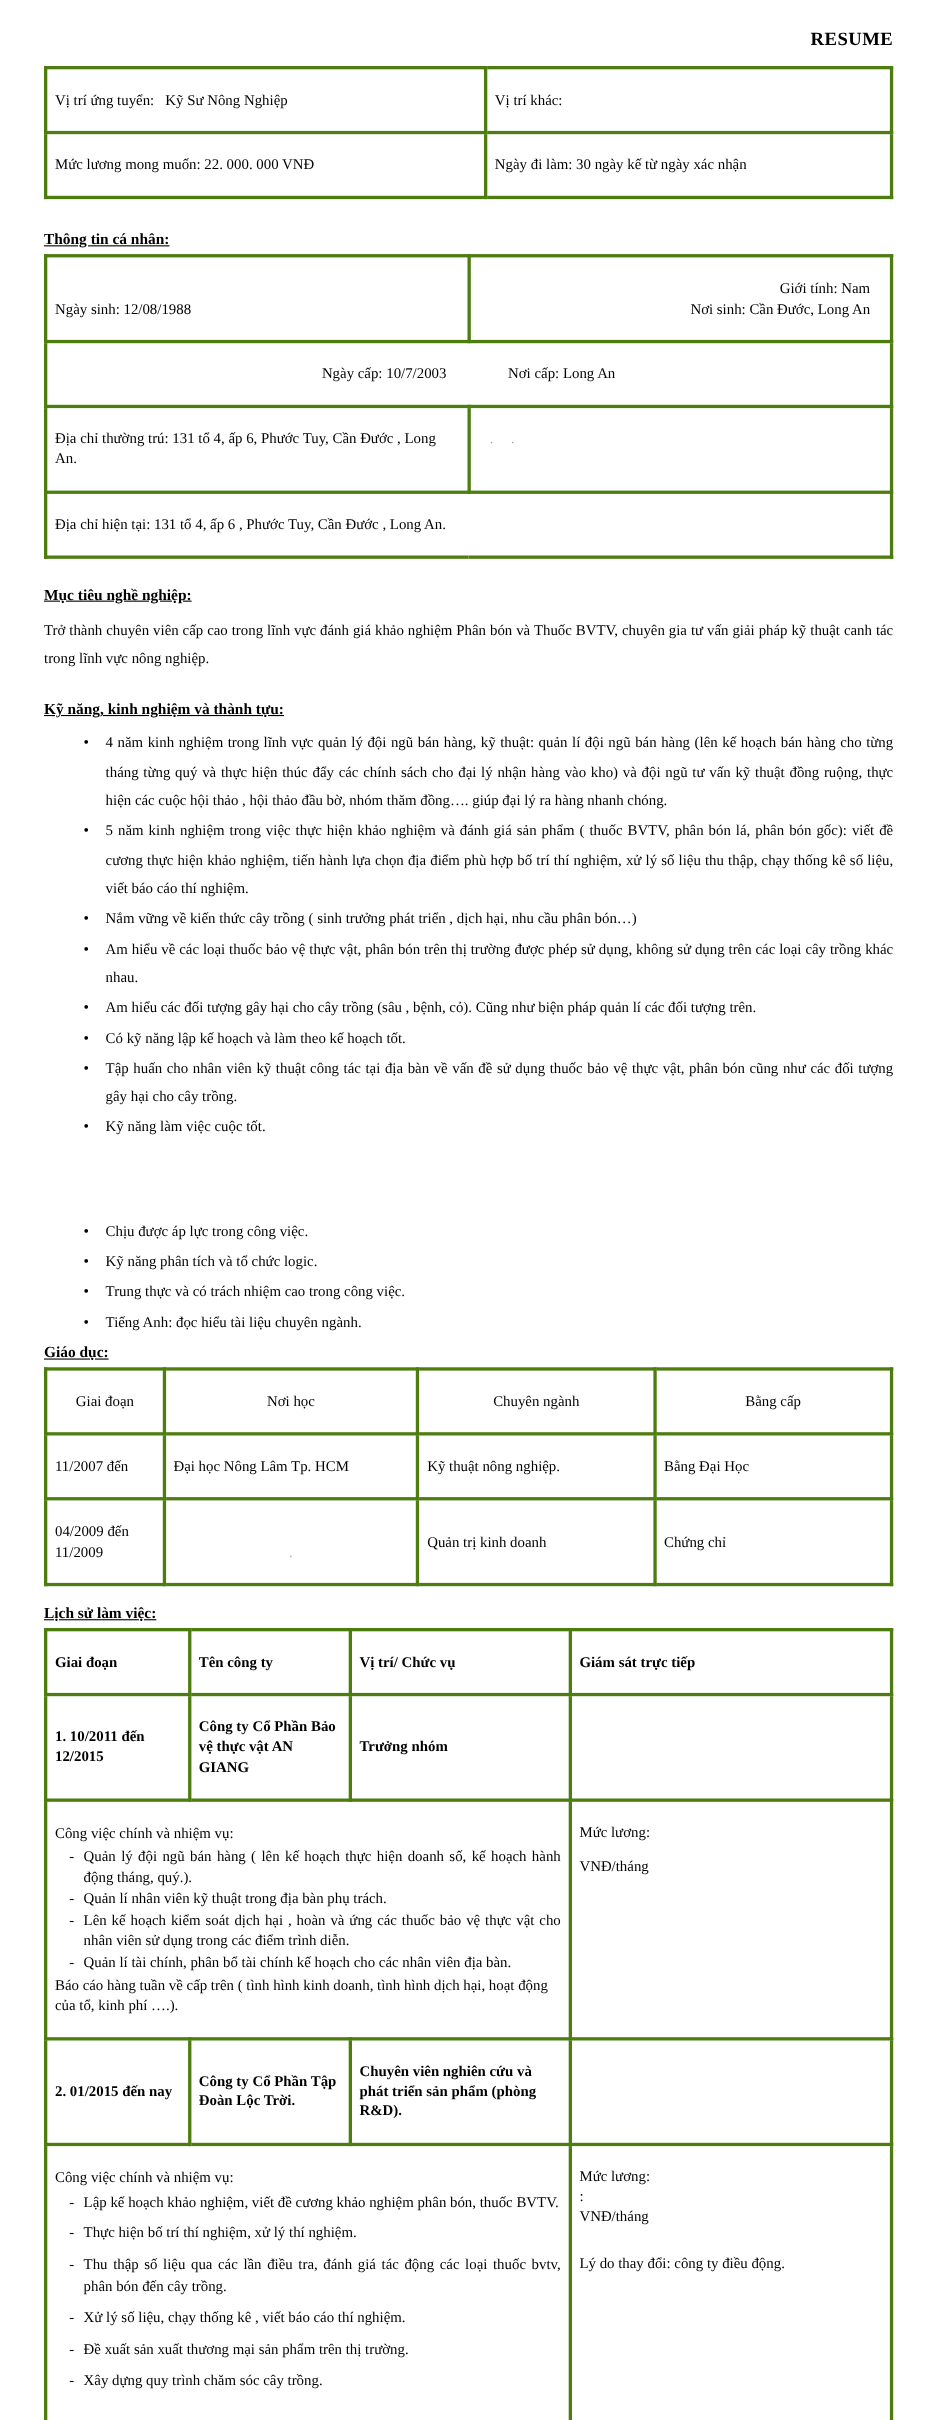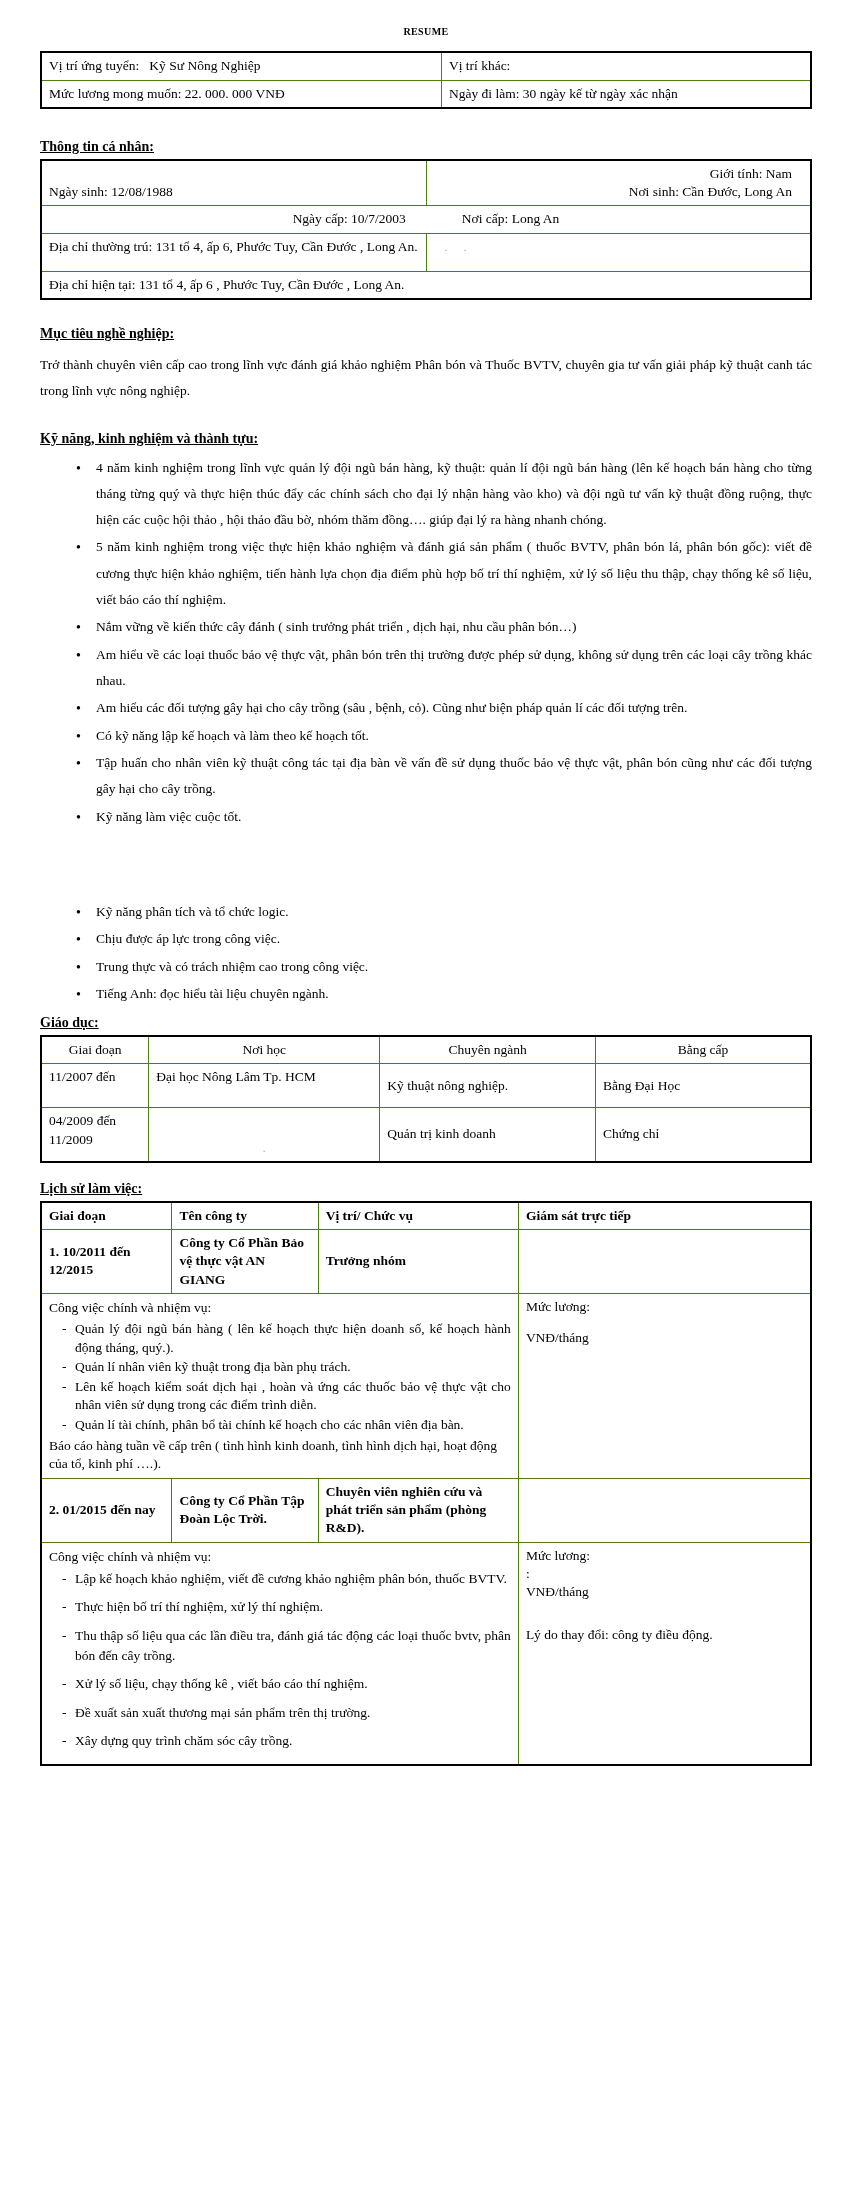--- a/index.html
+++ b/index.html
@@ -15,38 +15,38 @@
     color: #000000;
     font-size: 13.5px;
   }
   .page {
     width: 850px;
     min-height: 2200px;
     padding: 22px 38px 20px 40px;
     position: relative;
   }
   .doc-title {
-    text-align: center;
+    text-align: right;
     font-weight: bold;
-    font-size: 10px;
+    font-size: 17px;
     letter-spacing: 0.4px;
     margin: 4px 0 14px 0;
   }
   
   table {
     border-collapse: collapse;
     width: 100%;
     table-layout: fixed;
   }
   table.outlined {
     border: 2px solid #000;
   }
   table.outlined td, table.outlined th {
-    border: 1px solid #4d7c0f;
-    padding: 4px 7px;
+    border: 3px solid #4d7c0f;
+    padding: 19px 7px;
     vertical-align: top;
     font-size: 13.5px;
     line-height: 1.35;
   }
   
   .hdr-table { margin-bottom: 30px; }
   .hdr-table td { height: 28px; vertical-align: middle; }
   
   .sec-head {
     font-weight: bold;
@@ -206,33 +206,33 @@
     </table>
 
   <div class="sec-head spaced">Mục tiêu nghề nghiệp:</div>
   <p class="para">Trở thành chuyên viên cấp cao trong lĩnh vực đánh giá khảo nghiệm Phân bón và Thuốc BVTV, chuyên gia tư vấn giải pháp kỹ thuật canh tác trong lĩnh vực nông nghiệp.</p>
 
   <div class="sec-head spaced">Kỹ năng, kinh nghiệm và thành tựu:</div>
 
   <ul class="bullets">
     <li>4 năm kinh nghiệm trong lĩnh vực quản lý đội ngũ bán hàng, kỹ thuật:  quản lí đội ngũ bán hàng (lên kế hoạch bán hàng cho từng tháng từng quý và thực hiện thúc đẩy các chính sách cho đại lý nhận hàng vào kho) và đội ngũ tư vấn kỹ thuật đồng ruộng, thực hiện các cuộc hội thảo , hội thảo đầu bờ, nhóm thăm đồng…. giúp đại lý ra hàng nhanh chóng.</li>
     <li>5 năm kinh nghiệm trong việc thực hiện khảo nghiệm và đánh giá sản phẩm ( thuốc BVTV, phân bón lá, phân bón gốc): viết đề cương thực hiện khảo nghiệm, tiến hành lựa chọn địa điểm phù hợp bố trí thí nghiệm, xử lý số liệu thu thập, chạy thống kê số liệu, viết báo cáo thí nghiệm.</li>
-    <li>Nắm vững về kiến thức cây đánh ( sinh trưởng phát triển , dịch hại, nhu cầu phân bón…)</li>
+    <li>Nắm vững về kiến thức cây trồng ( sinh trưởng phát triển , dịch hại, nhu cầu phân bón…)</li>
     <li>Am hiểu về các loại thuốc bảo vệ thực vật, phân bón trên thị trường được phép sử dụng, không sử dụng  trên các loại cây trồng khác nhau.</li>
     <li>Am hiểu các đối tượng gây hại cho cây trồng (sâu , bệnh, cỏ). Cũng như biện pháp quản lí các đối tượng trên.</li>
     <li>Có kỹ năng lập kế hoạch và làm theo kế hoạch tốt.</li>
     <li>Tập huấn cho nhân viên kỹ thuật công tác tại địa bàn về vấn đề sử dụng thuốc bảo vệ thực vật, phân bón  cũng như các đối tượng gây hại cho cây trồng.</li>
     <li>Kỹ năng làm việc cuộc tốt.</li>
   </ul>
 
   <div class="skills-gap"></div>
 
   <ul class="bullets">
+    <li>Chịu được áp lực trong công việc.</li>
     <li>Kỹ năng phân tích và tổ chức logic.</li>
-    <li>Chịu được áp lực trong công việc.</li>
     <li>Trung thực và có trách nhiệm cao trong công việc.</li>
     <li>Tiếng Anh: đọc hiểu tài liệu chuyên ngành.</li>
   </ul>
 
   <div class="sec-head" style="margin-top:8px;">Giáo dục:</div>
 
   <table class="outlined edu-table">
     <tbody>
         <tr>
       <th style="width:14%;">Giai đoạn</th>

